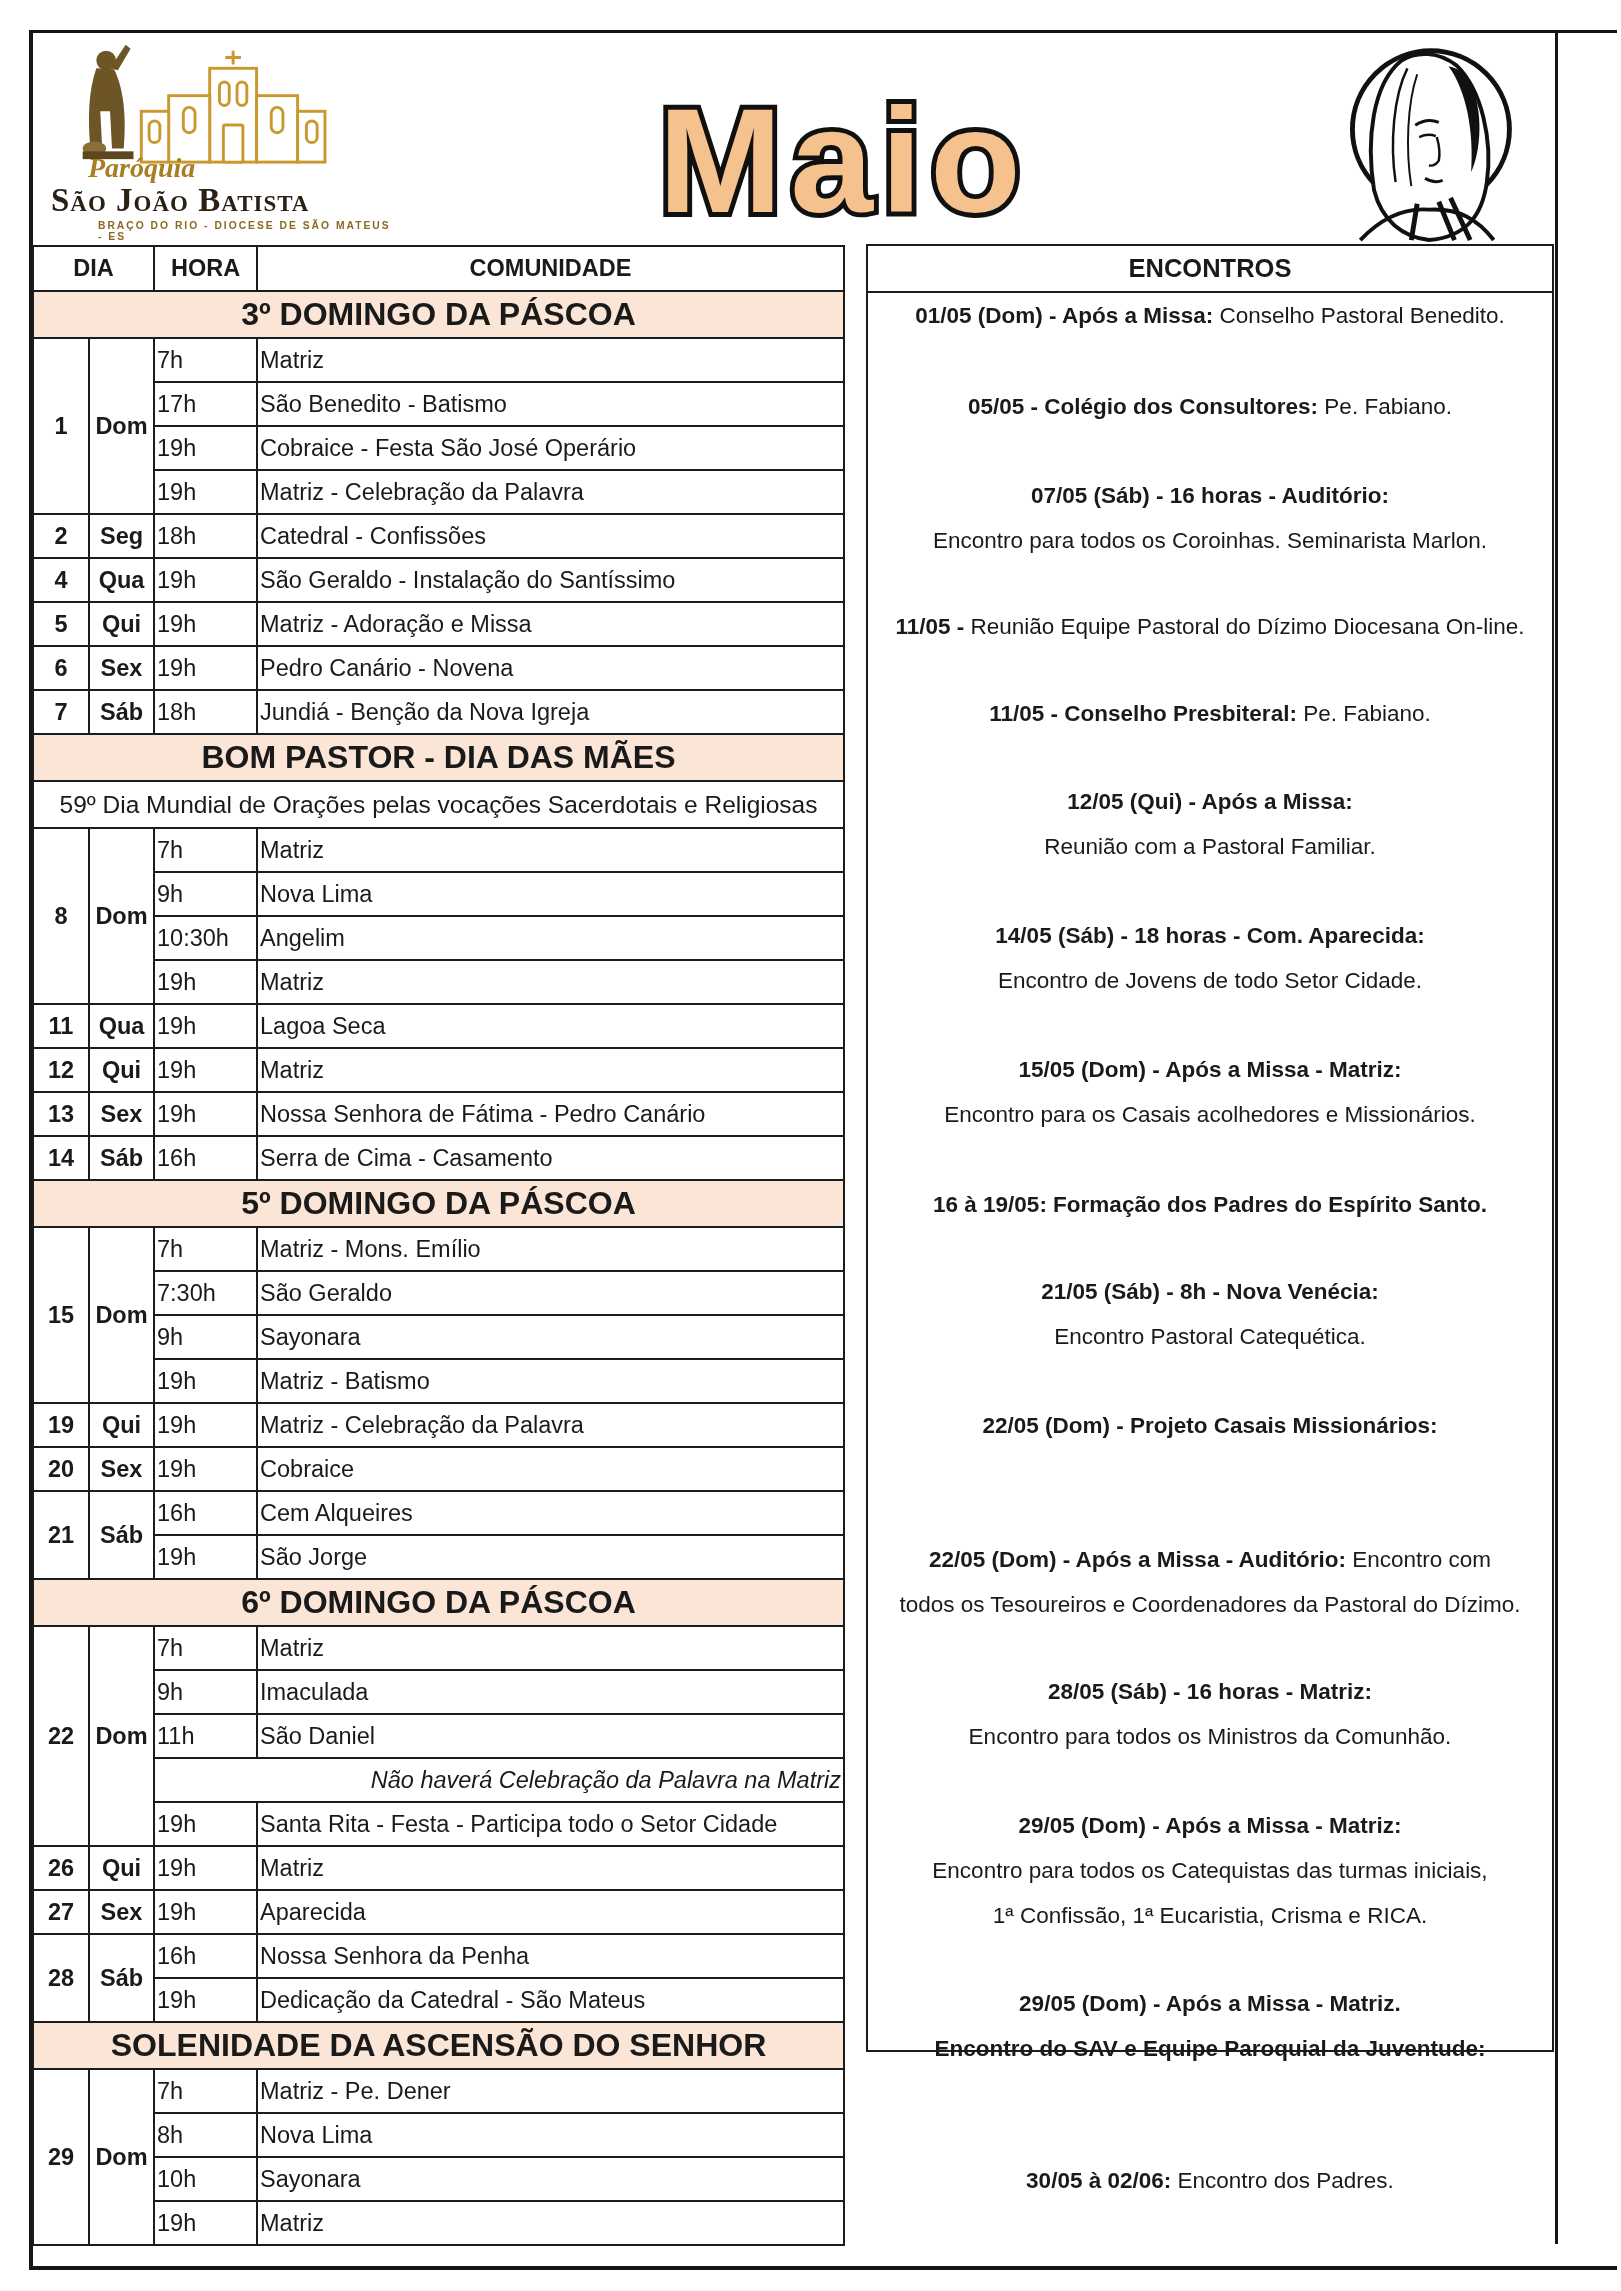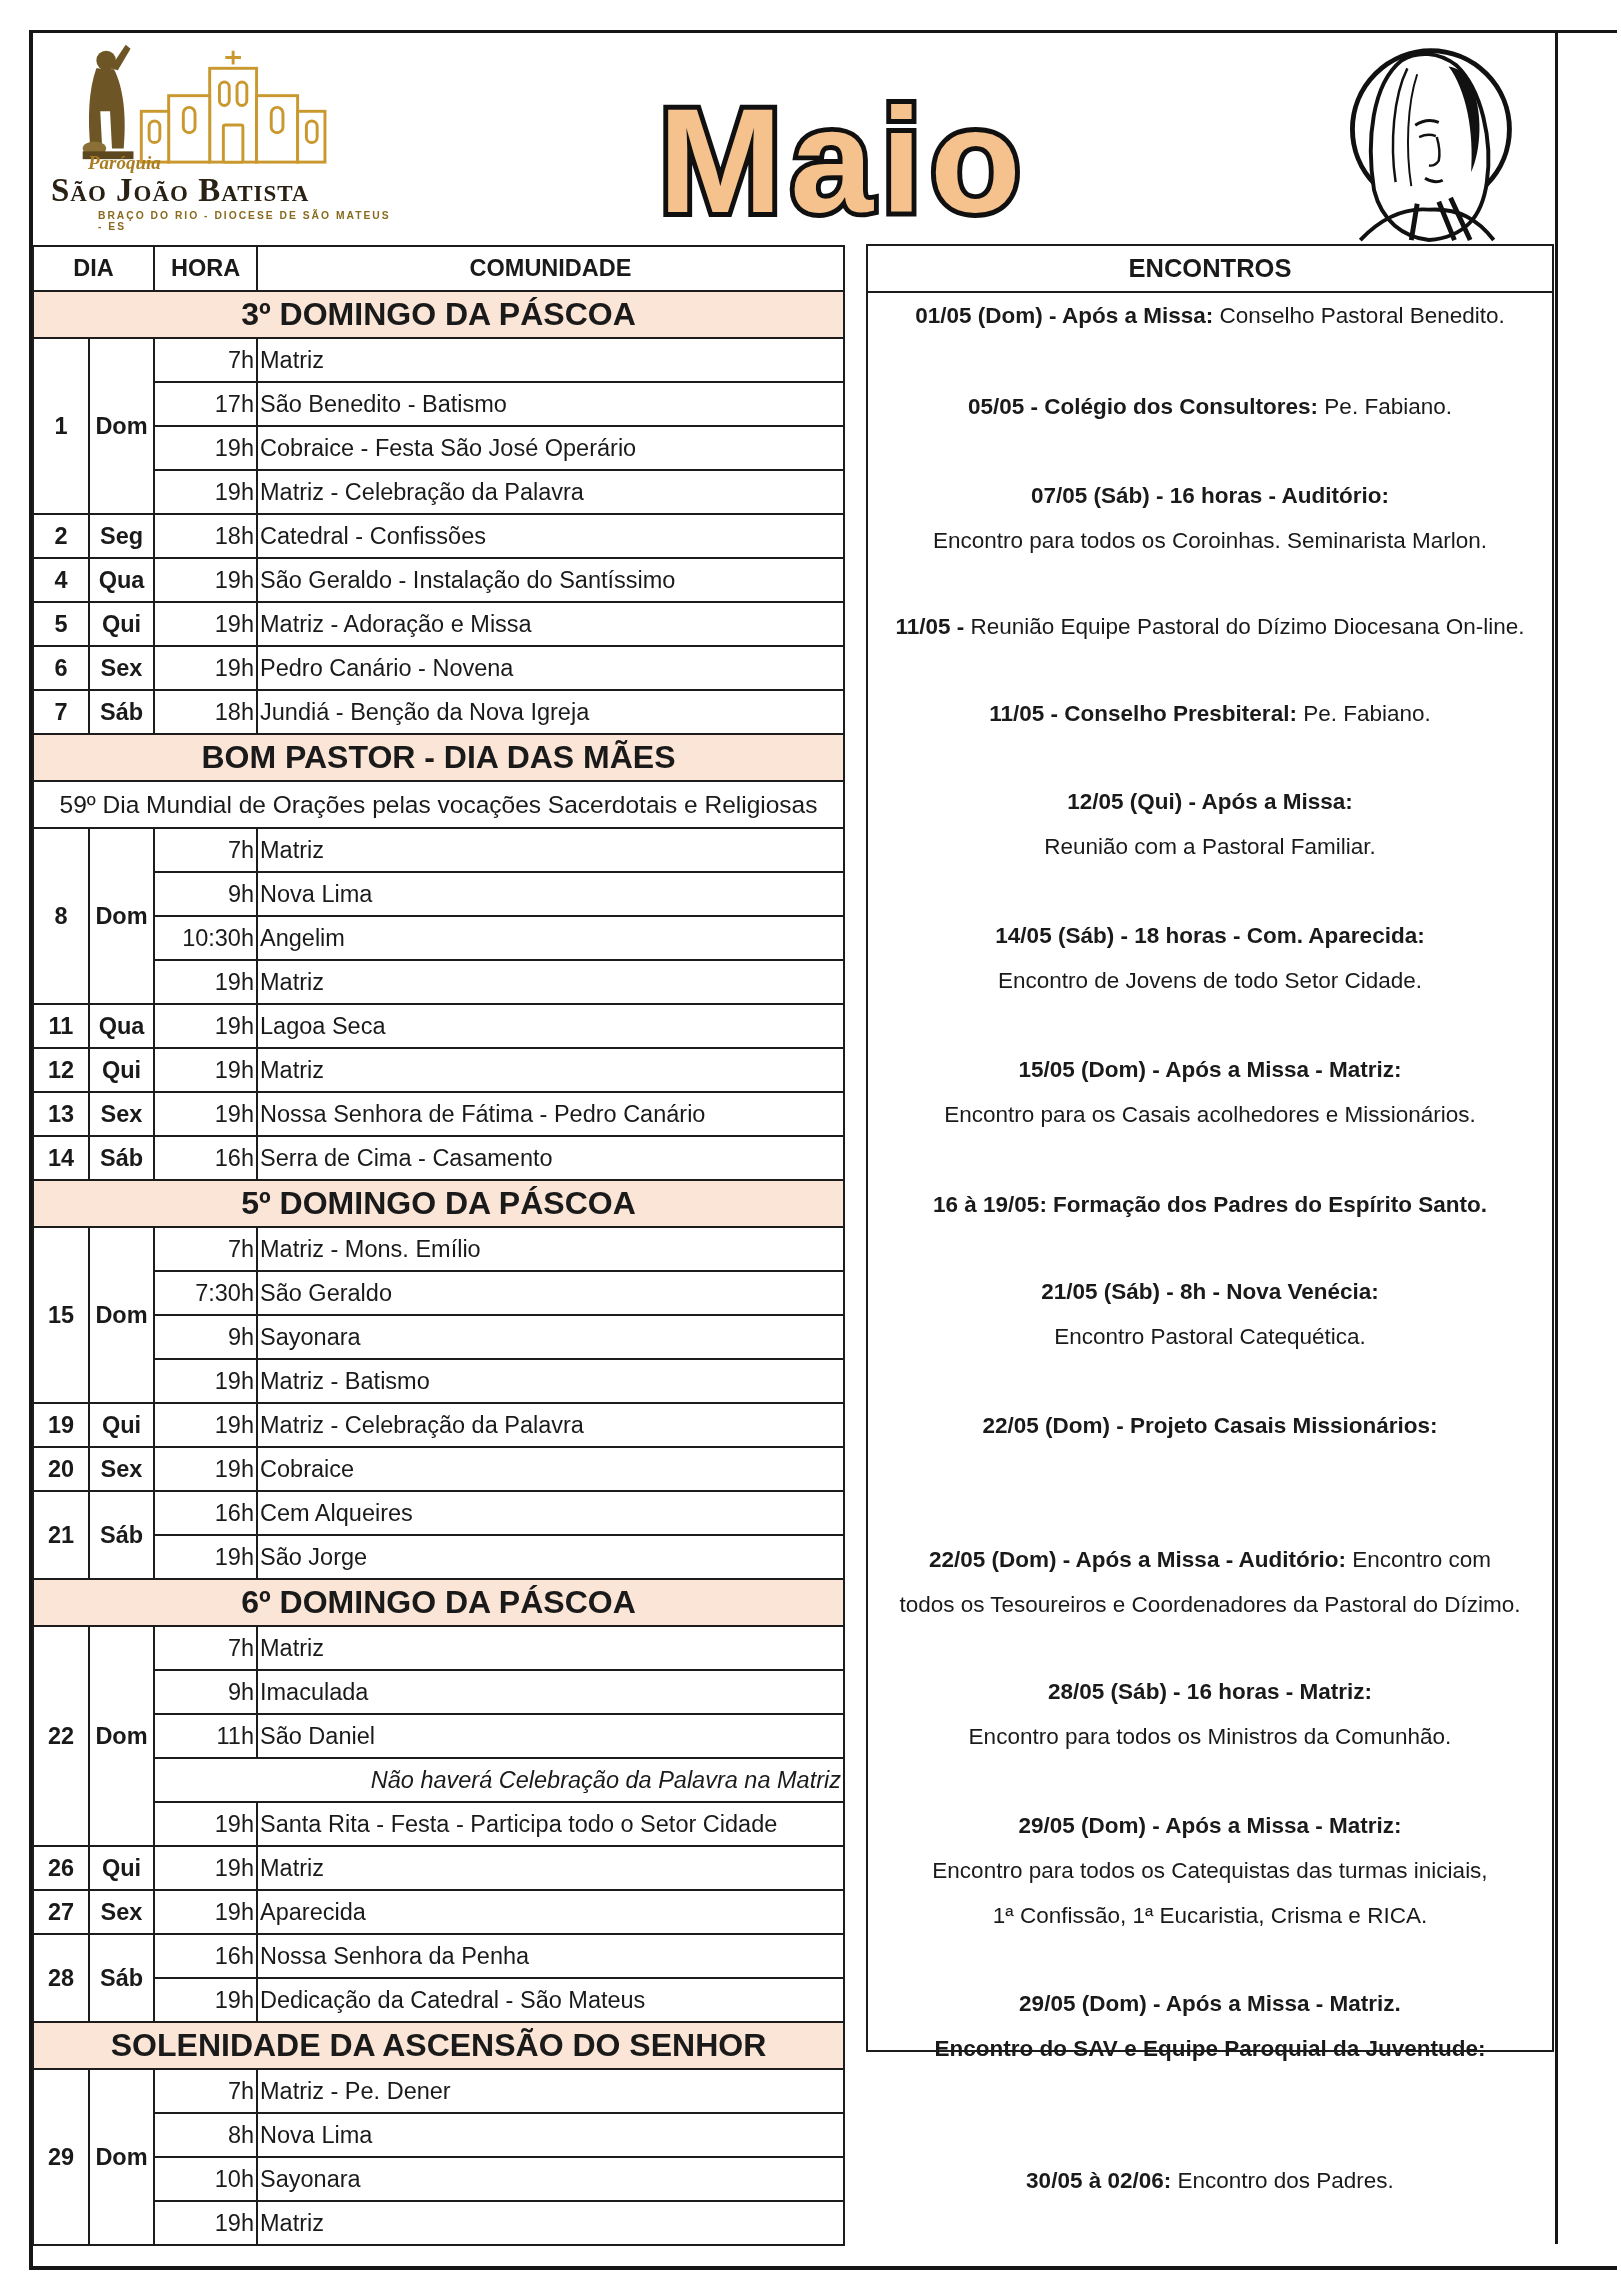--- a/index.html
+++ b/index.html
@@ -10,41 +10,41 @@
   
   .frame{position:absolute;left:29px;top:30px;width:1588px;height:2240px;
     border-left:4.9px solid #161616;border-top:3.9px solid #161616;border-bottom:4.9px solid #161616;
     box-sizing:border-box;}
   .vrule{position:absolute;left:1555px;top:30px;width:2.9px;height:2214px;background:#161616;}
 
   
   .logo{position:absolute;left:51px;top:39px;width:343px;height:201px;}
   .logo-art{display:block;}
   .logo-script{font-family:"Liberation Serif",serif;font-style:italic;font-weight:bold;
-    color:#a97e23;font-size:19px;margin:-13.7px 0 0 37px;}
+    color:#a97e23;font-size:28px;margin:-13.7px 0 0 37px;}
   .logo-title{font-family:"Liberation Serif",serif;font-weight:bold;color:#2a2114;
     font-size:33px;letter-spacing:1px;font-variant:small-caps;line-height:1;margin-top:0px;}
   .logo-sub{font-size:10.3px;letter-spacing:2px;color:#8a6a1f;margin:2.9px 0 0 47px;font-weight:bold;}
 
   .maio-wrap{position:absolute;left:510px;top:57px;width:667px;height:186px;}
 
   .mary{position:absolute;left:1321px;top:35px;width:212px;height:208px;}
 
   
   table.sched{border-collapse:collapse;position:absolute;left:32px;top:245px;width:811px;
     table-layout:fixed;border:2.9px solid #1c1c1c;}
   table.sched td{border:2px solid #1c1c1c;font-size:23.5px;padding:0 2px;vertical-align:middle;
     overflow:hidden;white-space:nowrap;}
   td.hcell{font-weight:bold;font-size:24.5px;text-align:center;height:43px;}
   tr.band td{background:#FBE5D6;font-weight:bold;font-size:32px;text-align:center;height:45px;}
   tr.band.white td{background:#ffffff;font-weight:normal;font-size:24.5px;}
   tr.body{height:44px;}
   td.num,td.day{text-align:center;font-weight:bold;font-size:24.5px;}
   td.vtop{vertical-align:top;padding-top:7.8px;}
-  td.hora{text-align:right;margin-top:41px;}
+  td.hora{text-align:left;margin-top:41px;}
   td.com{text-align:left;padding-left:9.8px;}
   td.note{font-style:italic;text-align:right;}
 
   
   .encontros{position:absolute;left:866px;top:244px;width:688px;height:1808px;
     border:2.9px solid #1c1c1c;box-sizing:border-box;}
   .enc-header{height:45px;border-bottom:2.9px solid #1c1c1c;display:flex;align-items:center;
     justify-content:center;font-weight:bold;font-size:25.5px;}
   .entry{position:absolute;left:0;width:100%;text-align:center;font-size:22.5px;line-height:45px;}
   .entry .b{font-weight:bold;}

